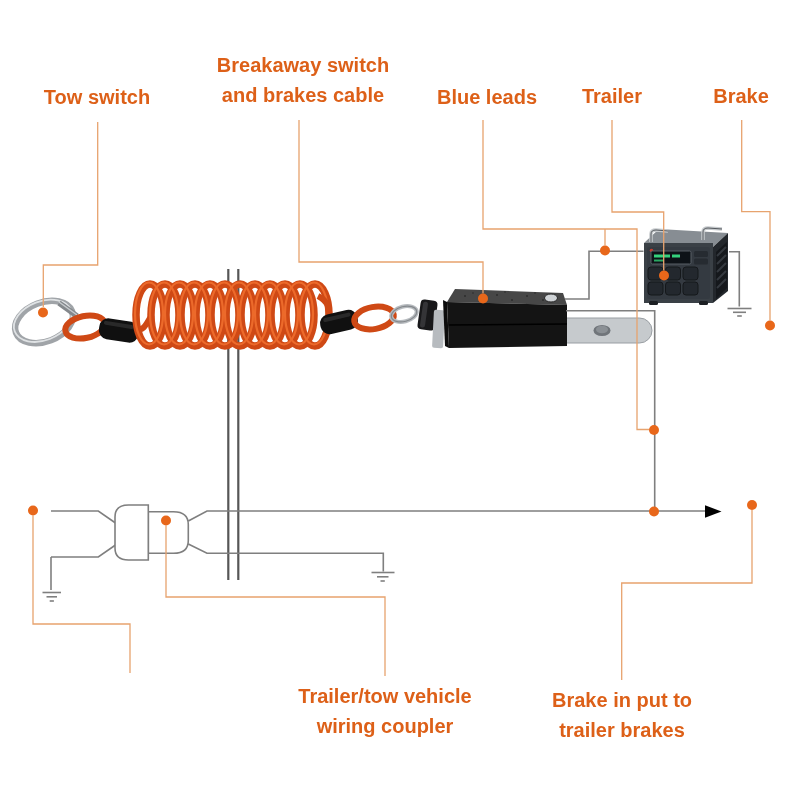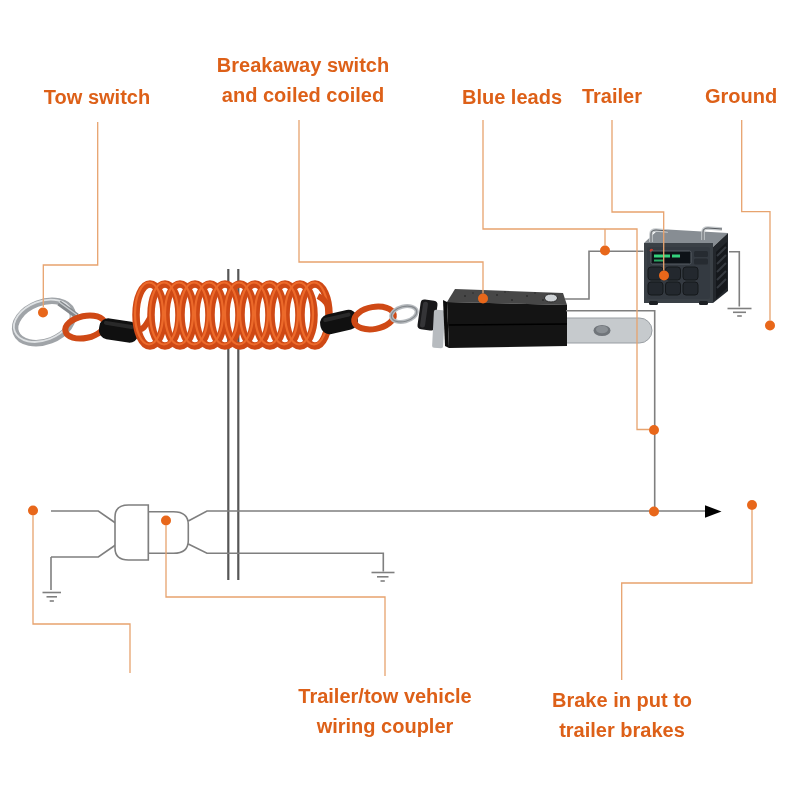--- a/index.html
+++ b/index.html
@@ -208,21 +208,21 @@
       <circle class="dot" cx="770" cy="325.5" r="5"></circle>
       <circle class="dot" cx="33" cy="510.5" r="5"></circle>
       <circle class="dot" cx="166" cy="520.5" r="5"></circle>
       <circle class="dot" cx="654" cy="511.5" r="5"></circle>
       <circle class="dot" cx="752" cy="505" r="5"></circle>
     </g>
   </svg>
 
   <div class="label" style="left:97px;top:82px">Tow switch</div>
   <div class="label" style="left:303px;top:50px">Breakaway switch
-and coiled coiled</div>
-  <div class="label" style="left:512px;top:82px">Blue leads</div>
+and brakes cable</div>
+  <div class="label" style="left:487px;top:82px">Blue leads</div>
   <div class="label" style="left:612px;top:81px">Trailer</div>
-  <div class="label" style="left:741px;top:81px">Ground</div>
+  <div class="label" style="left:741px;top:81px">Brake</div>
   <div class="label" style="left:622px;top:685px">Brake in put to
 trailer brakes</div>
   <div class="label" style="left:385px;top:681px">Trailer/tow vehicle
 wiring coupler</div>
 </div>
 
 </body></html>

